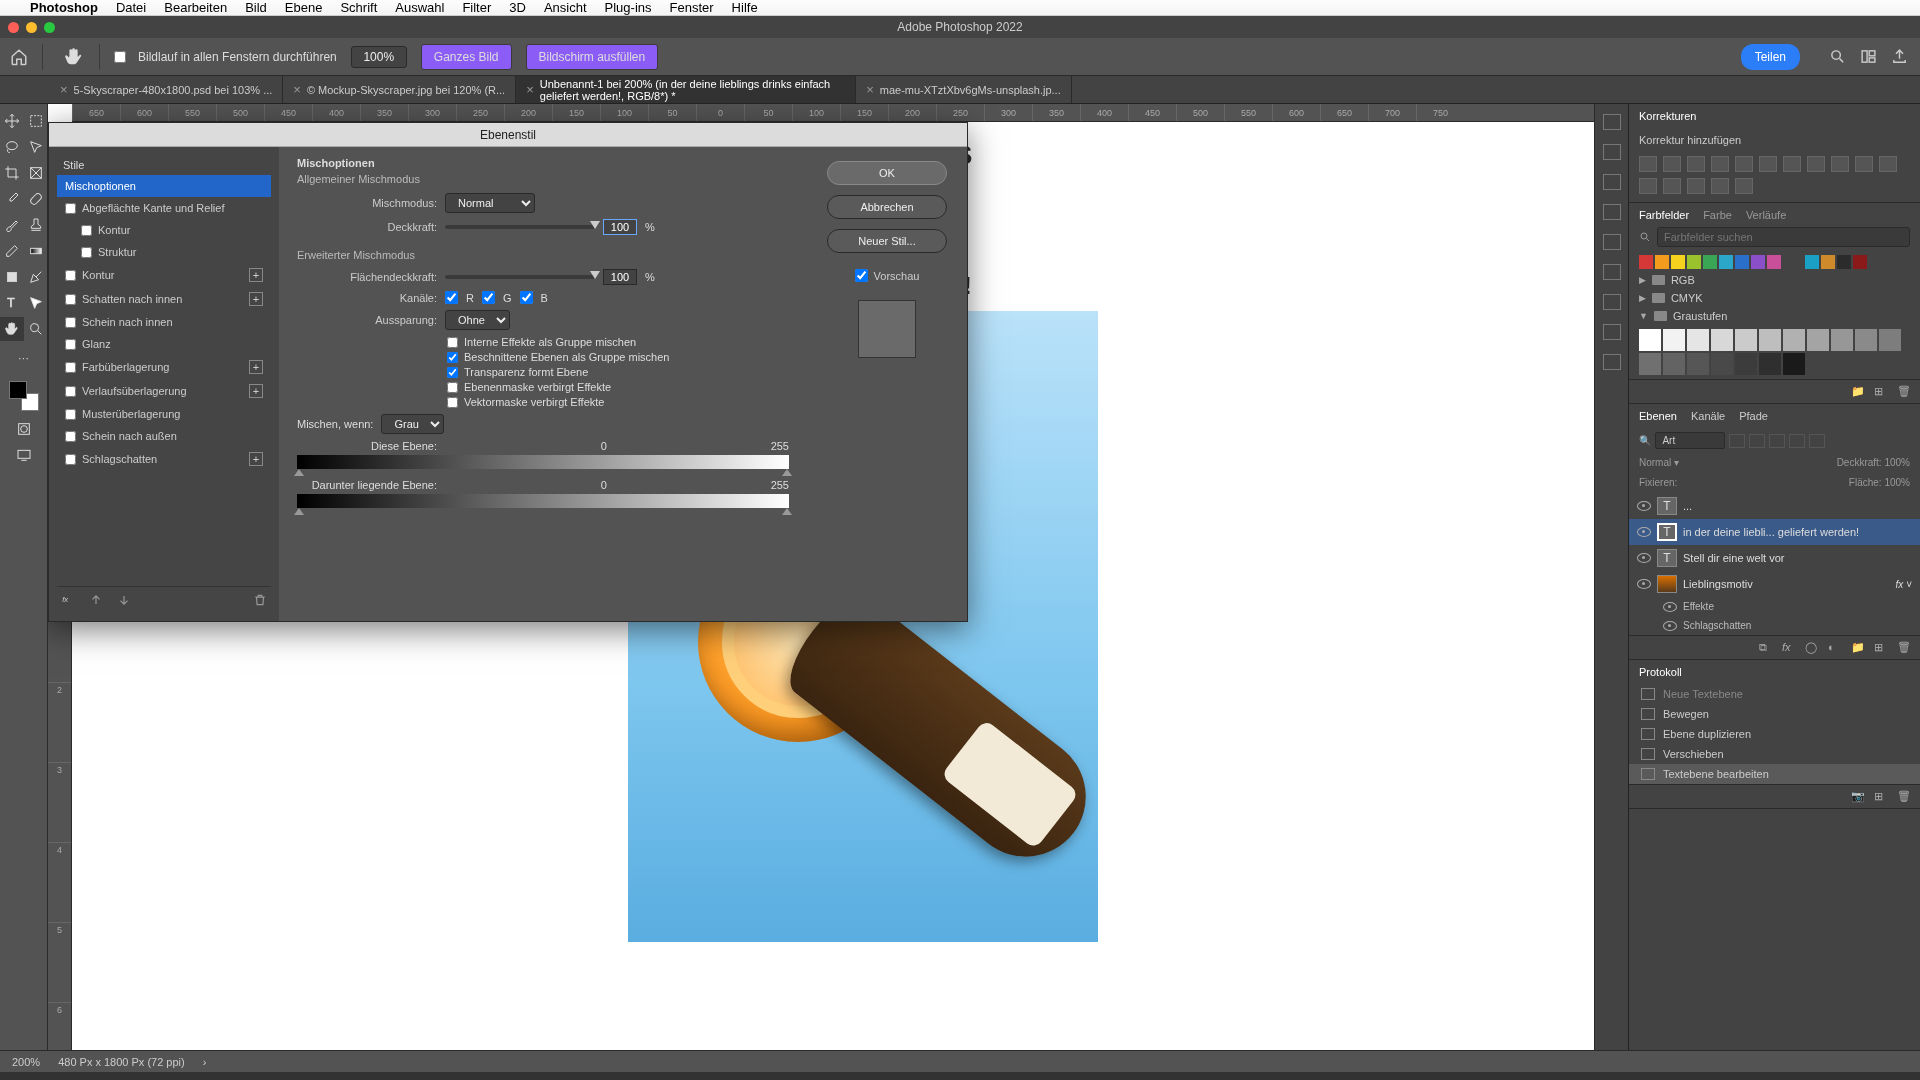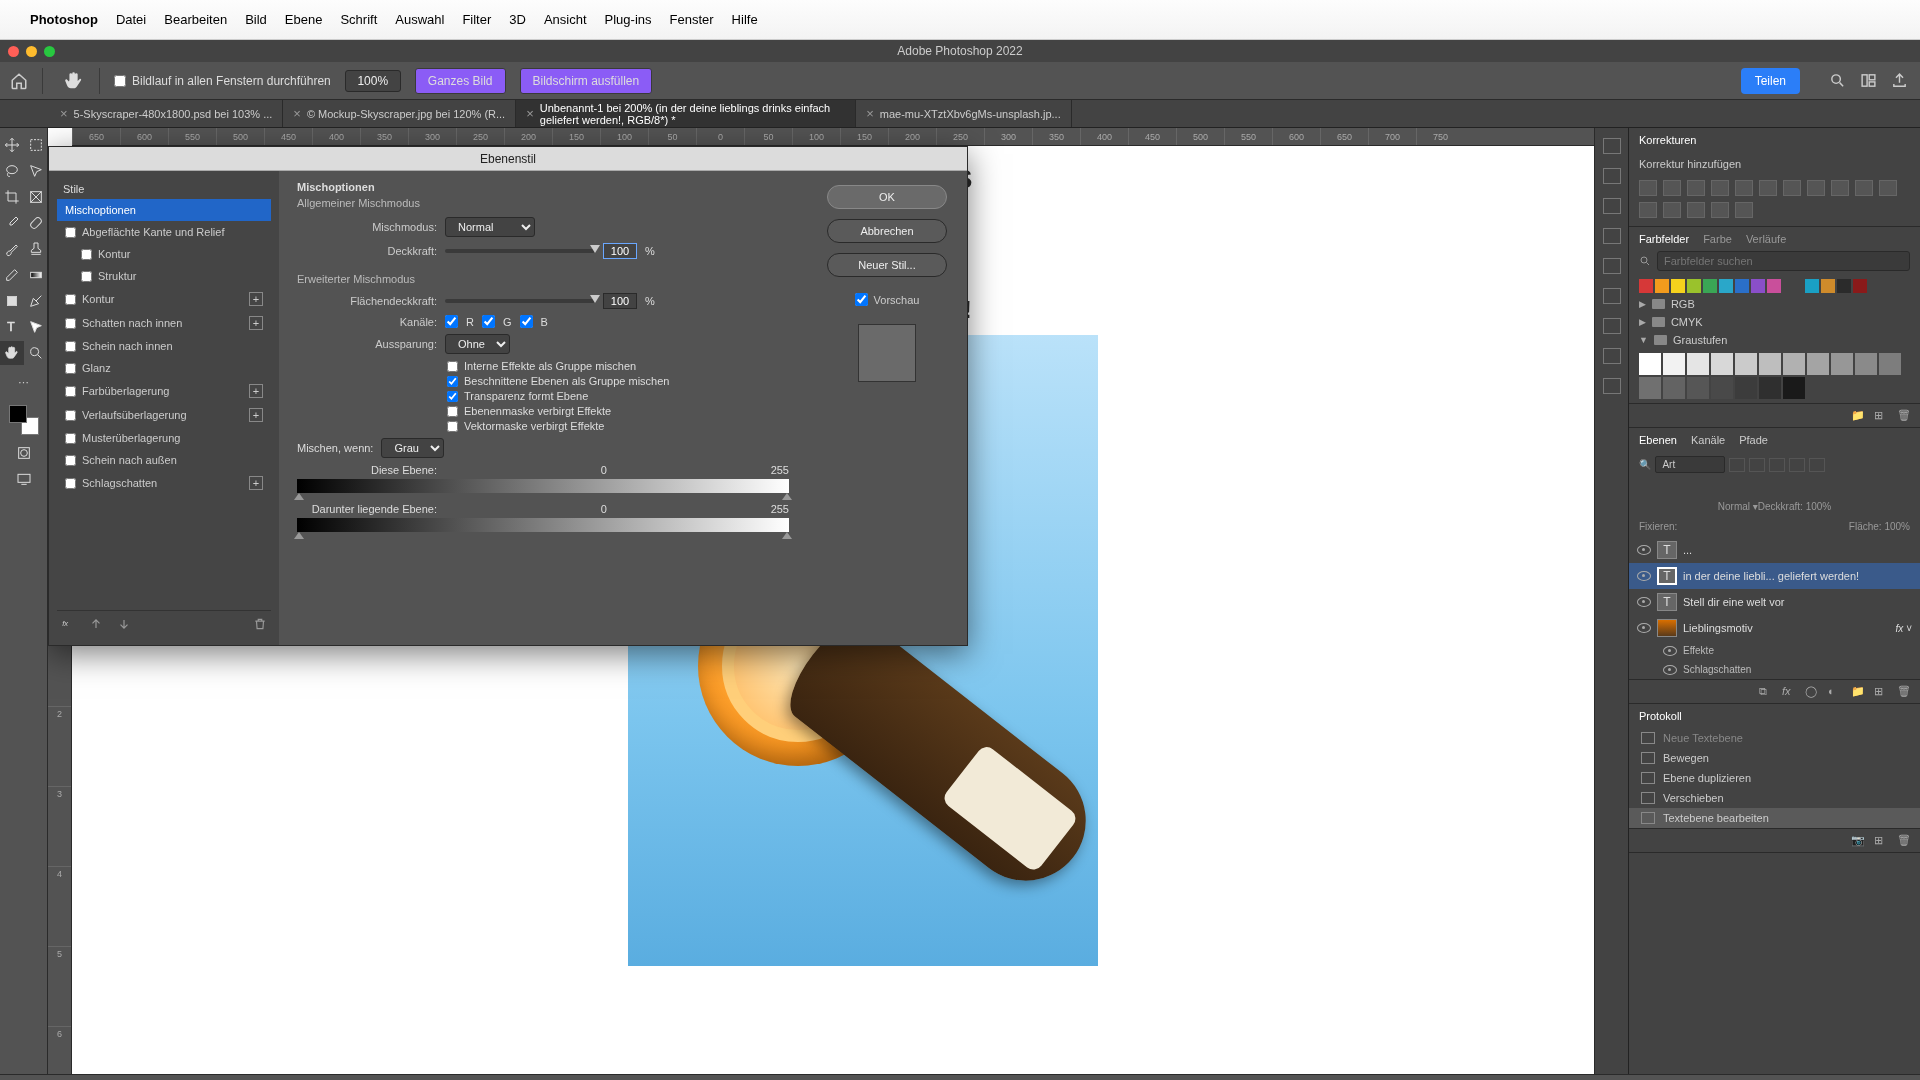--- a/index.html
+++ b/index.html
@@ -1,39 +1,39 @@
 <!DOCTYPE html>
 <html><head>
 <meta charset="utf-8">
 <style>
 * { margin: 0; padding: 0; box-sizing: border-box; font-family: -apple-system, 'Helvetica Neue', Arial, sans-serif; }
 body { background: #323232; width: 1920px; height: 1080px; overflow: hidden; color: #ccc; font-size: 11px; user-select: none; }
 
 
-.mac-menu { height: 40px; background: linear-gradient(#fdfdfd, #f3f3f3); display: flex; align-items: center; padding: 0 12px; gap: 18px; color: #000; font-size: 13px; border-bottom: 1px solid #ccc; }
+.mac-menu { height: 16px; background: linear-gradient(#fdfdfd, #f3f3f3); display: flex; align-items: center; padding: 0 12px; gap: 18px; color: #000; font-size: 13px; border-bottom: 1px solid #ccc; }
 .mac-menu .apple { font-size: 15px; }
 .mac-menu .app-name { font-weight: 700; }
 
 
 .titlebar { height: 22px; background: #434343; display: flex; align-items: center; padding: 0 8px; position: relative; }
 .traffic { display: flex; gap: 7px; }
 .traffic span { width: 11px; height: 11px; border-radius: 50%; display: block; }
 .t-red { background: #ff5f57; } .t-yel { background: #febc2e; } .t-gre { background: #28c840; }
 .titlebar .title { position: absolute; left: 50%; transform: translateX(-50%); color: #ccc; font-size: 12px; }
 
 
 .options-bar { height: 38px; background: #535353; display: flex; align-items: center; padding: 0 10px; gap: 14px; border-bottom: 1px solid #2a2a2a; position: relative; }
 .options-bar .home-icon { width: 18px; height: 18px; }
 .options-bar .hand-icon { width: 22px; height: 22px; margin-left: 6px; }
 .options-bar .divider { width: 1px; height: 26px; background: #3a3a3a; }
-.opt-check { display: flex; align-items: center; gap: 6px; color: #ddd; font-size: 12px; }
+.opt-check { display: flex; align-items: center; gap: 12px; color: #ddd; font-size: 12px; }
 .opt-check input { width: 12px; height: 12px; }
 .zoom-field { background: #434343; border: 1px solid #2a2a2a; padding: 3px 8px; border-radius: 3px; color: #eee; font-size: 12px; width: 56px; text-align: center; }
 .opt-btn { background: #8b5cf6; border: 1px solid #3a3a3a; padding: 5px 12px; border-radius: 3px; color: #ddd; font-size: 12px; }
-.share-btn { position: absolute; right: 120px; background: #2b7ef8; color: #fff; border: none; padding: 6px 14px; border-radius: 4px; font-size: 12px; }
+.share-btn { position: absolute; right: 120px; background: #2b7ef8; color: #fff; border: none; padding: 6px 14px; border-radius: 12px; font-size: 12px; }
 .top-right-icons { position: absolute; right: 12px; display: flex; gap: 14px; }
 .top-right-icons svg { width: 17px; height: 17px; }
 
 
 .doc-tabs { height: 28px; background: #434343; display: flex; align-items: stretch; padding-left: 50px; border-bottom: 1px solid #222; }
 .doc-tab { display: flex; align-items: center; padding: 0 10px; color: #ccc; font-size: 11px; border-right: 1px solid #2a2a2a; gap: 6px; max-width: 340px; }
 .doc-tab.active { background: #323232; color: #fff; }
 .doc-tab .x { color: #999; font-size: 13px; }
 
 
@@ -117,21 +117,21 @@
 .sw-group .chev { font-size: 9px; color: #aaa; }
 .folder-icon { width: 13px; height: 10px; background: #888; border-radius: 1px; display: inline-block; }
 .gray-grid { display: flex; flex-wrap: wrap; gap: 2px; padding: 4px 10px; }
 .gray-grid span { width: 22px; height: 22px; }
 
 .layers-head { display: flex; gap: 14px; padding: 6px 10px; font-size: 11px; }
 .layers-head .act { color: #fff; }
 .layer-filter { display: flex; align-items: center; gap: 4px; padding: 4px 10px; }
 .layer-filter .fld { background: #3a3a3a; border: 1px solid #2a2a2a; padding: 2px 6px; font-size: 10px; color: #ccc; width: 70px; border-radius: 2px; }
 .layer-filter .ic { width: 16px; height: 14px; border: 1px solid #555; }
-.layer-props { display: flex; justify-content: center; padding: 4px 10px; font-size: 10px; color: #999; margin-top: 20px; }
+.layer-props { display: flex; justify-content: space-between; padding: 4px 10px; font-size: 10px; color: #999; }
 .layer-lock { display: flex; align-items: center; gap: 6px; padding: 4px 10px; font-size: 10px; color: #999; }
 .layer-lock .ic { width: 13px; height: 13px; }
 .layer-list { max-height: 170px; overflow: hidden; }
 .layer-row { display: flex; align-items: center; gap: 6px; padding: 4px 8px; font-size: 11px; color: #ddd; }
 .layer-row.sel { background: #3a5a8a; }
 .eye { width: 14px; height: 10px; border: 1px solid #aaa; border-radius: 50%; position: relative; }
 .eye::after { content: ""; position: absolute; width: 3px; height: 3px; background: #aaa; border-radius: 50%; left: 4px; top: 2px; }
 .layer-thumb { width: 20px; height: 18px; background: #666; border: 1px solid #888; display: flex; align-items: center; justify-content: center; font-size: 12px; color: #ddd; }
 .layer-thumb.selthumb { border: 2px solid #fff; }
 .layer-sub { padding-left: 34px; font-size: 10px; color: #bbb; }

